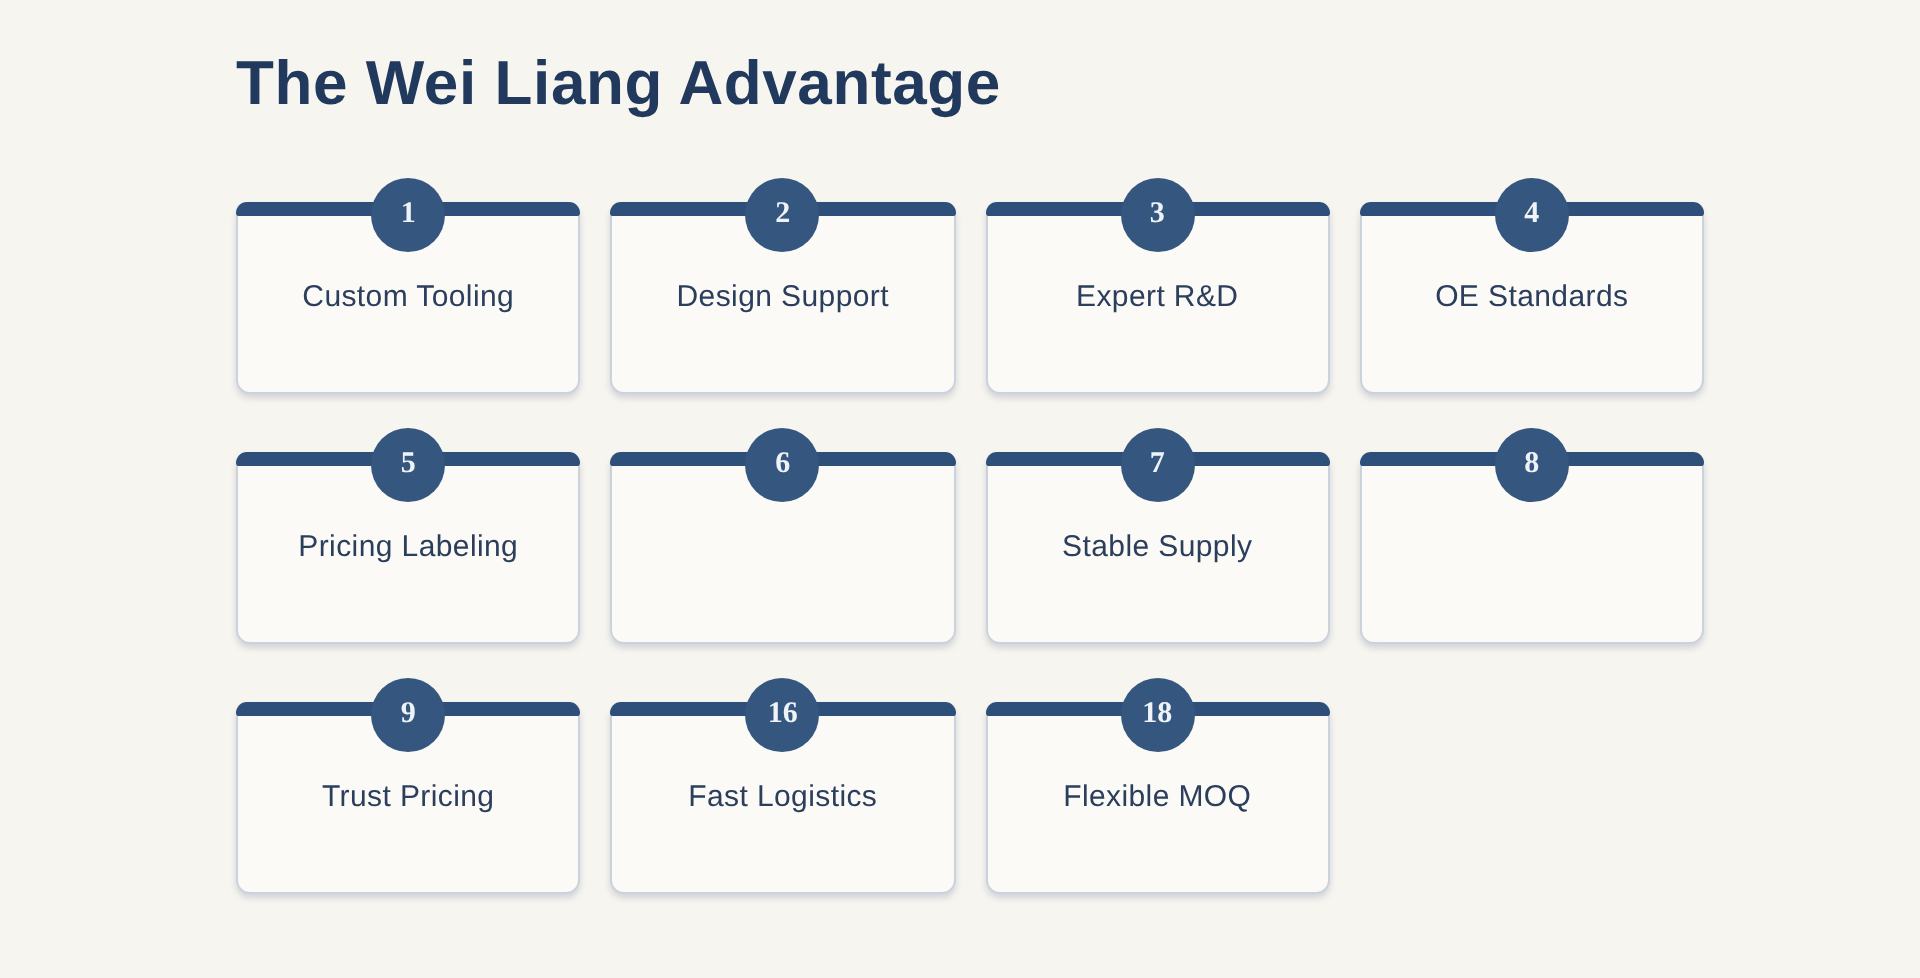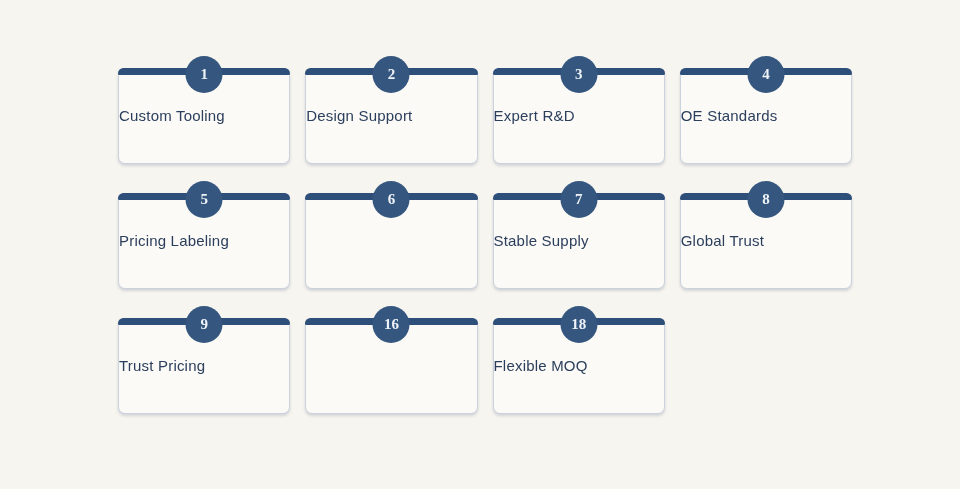--- a/index.html
+++ b/index.html
@@ -75,30 +75,32 @@
     color: var(--badge-text);
     font-family: "Liberation Serif", serif;
     font-weight: 700;
     font-size: 15px;
   }
   .card-label {
     position: absolute;
     top: 38px;
     left: 0;
     right: 0;
+    text-align: center;
     font-size: 15px;
     line-height: 18px;
     letter-spacing: 0.2px;
     color: var(--label);
   }
 </style>
 </head>
 <body>
 
 <div class="page">
+  <h1 class="title">The Wei Liang Advantage</h1>
   <div class="grid" id="grid">
   <div class="card">
     <div class="card-bar"></div>
     <div class="badge">
       <span class="badge-num">1</span>
     </div>
     <div class="card-label">Custom Tooling</div>
   </div>
 
   <div class="card">
@@ -146,36 +148,36 @@
       <span class="badge-num">7</span>
     </div>
     <div class="card-label">Stable Supply</div>
   </div>
 
   <div class="card">
     <div class="card-bar"></div>
     <div class="badge">
       <span class="badge-num">8</span>
     </div>
-    <div class="card-label">Global Trust</div>
   </div>
 
   <div class="card">
     <div class="card-bar"></div>
     <div class="badge">
       <span class="badge-num">9</span>
     </div>
     <div class="card-label">Trust Pricing</div>
   </div>
 
   <div class="card">
     <div class="card-bar"></div>
     <div class="badge">
       <span class="badge-num">16</span>
     </div>
+    <div class="card-label">Fast Logistics</div>
   </div>
 
   <div class="card">
     <div class="card-bar"></div>
     <div class="badge">
       <span class="badge-num">18</span>
     </div>
     <div class="card-label">Flexible MOQ</div>
   </div>
 

